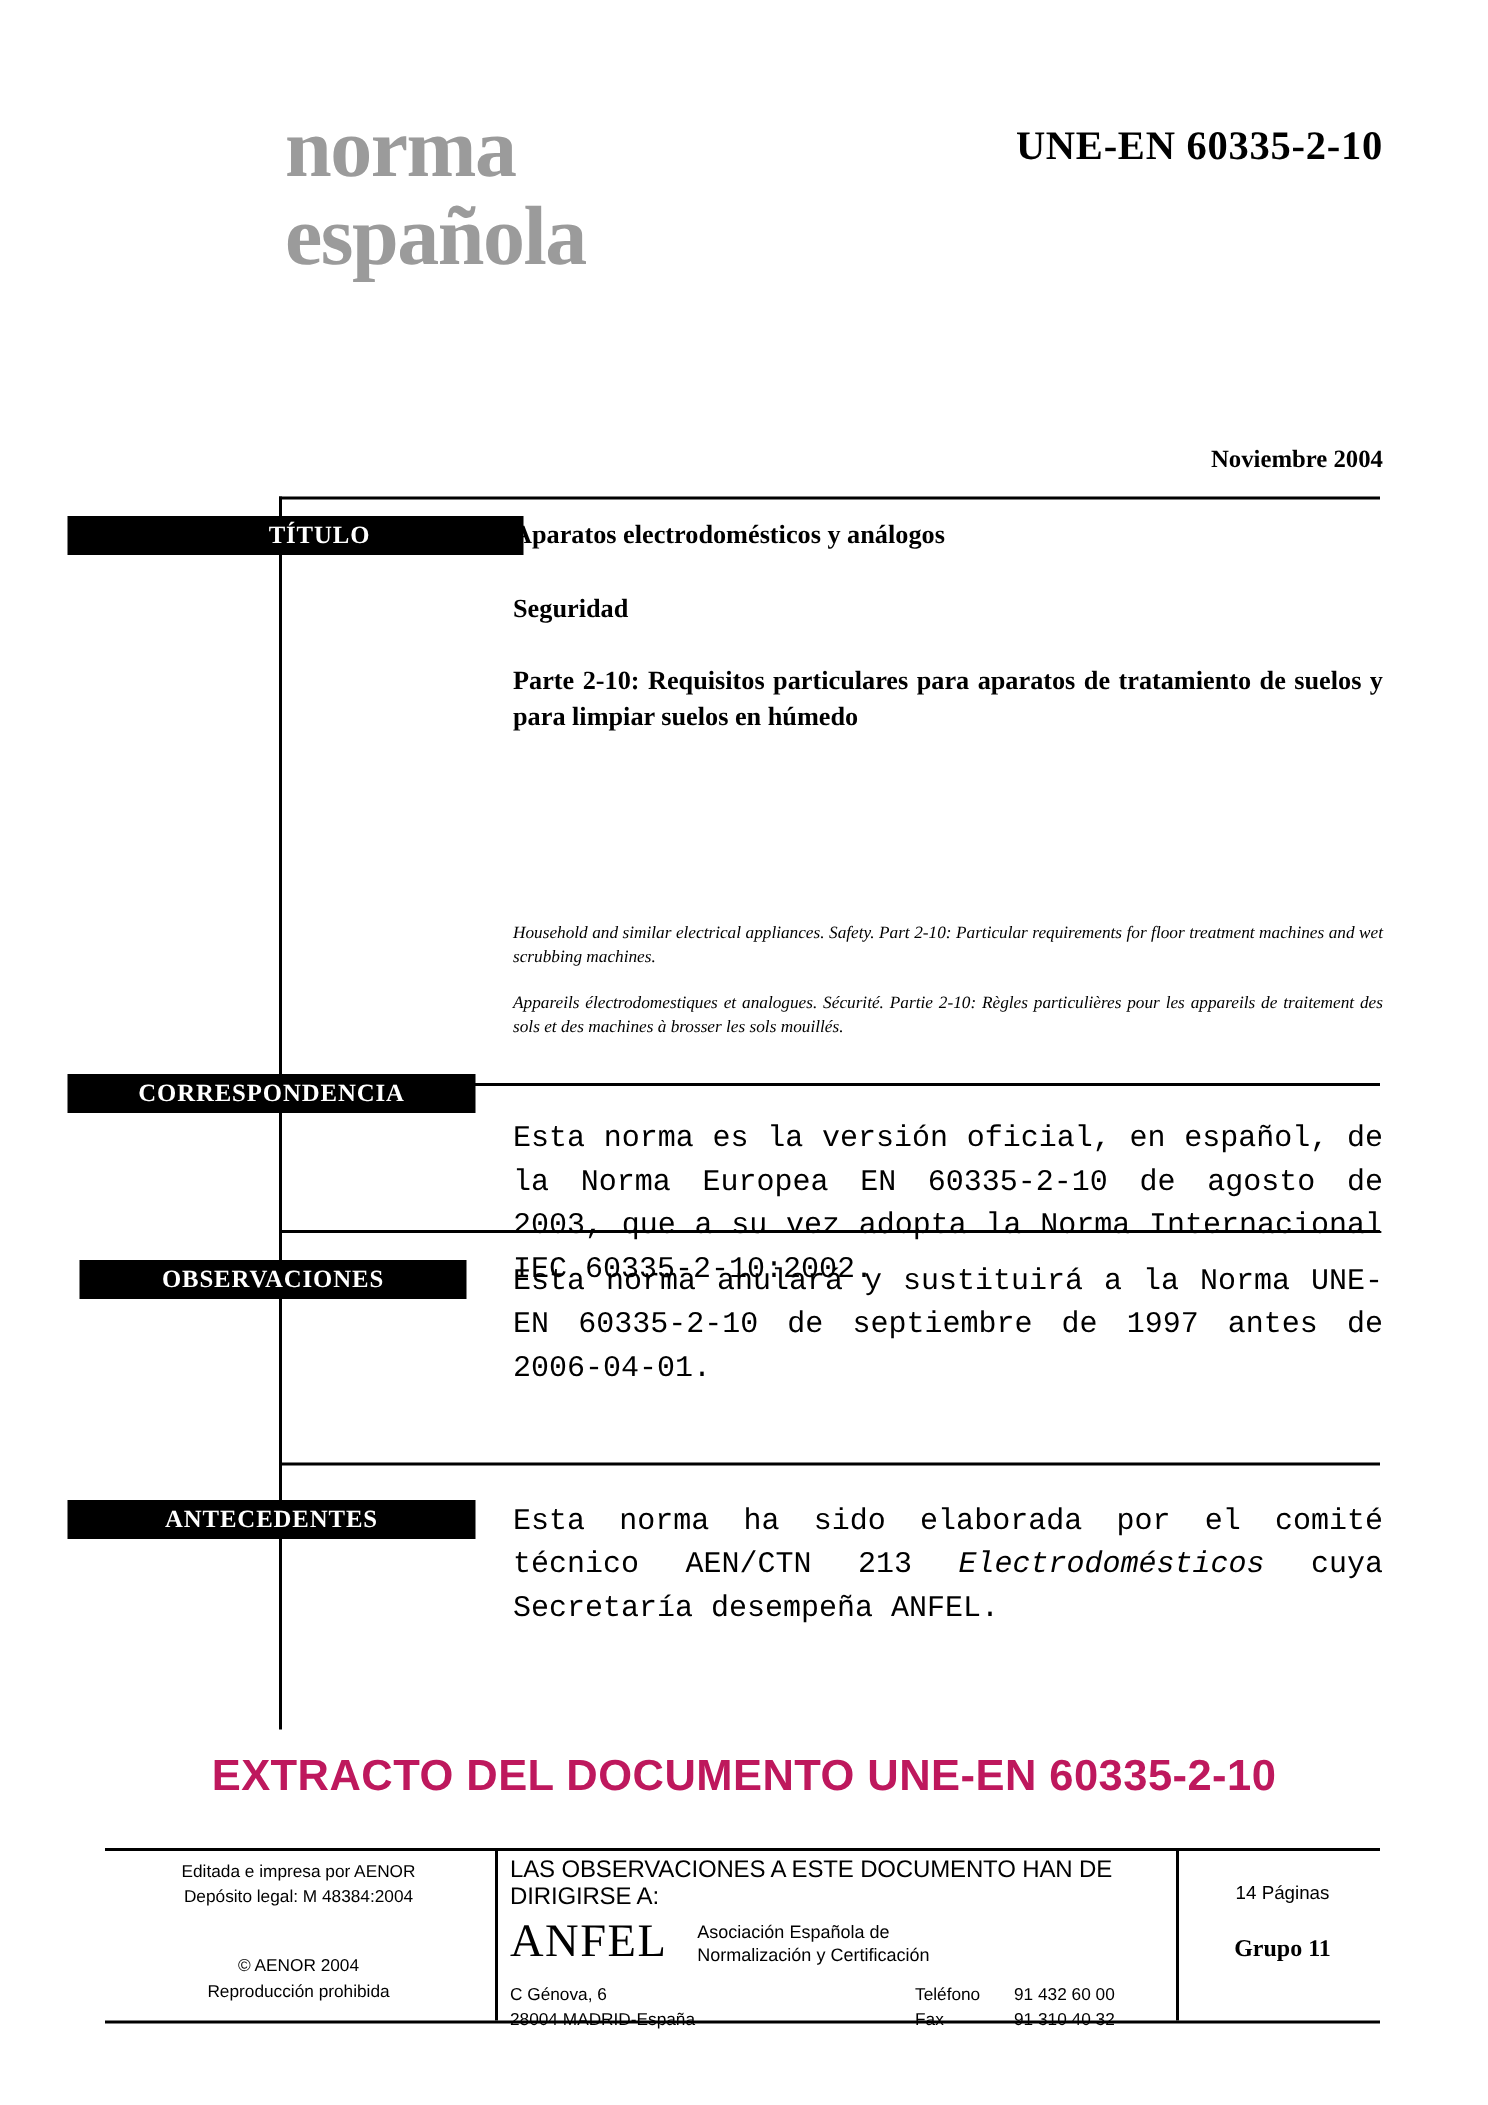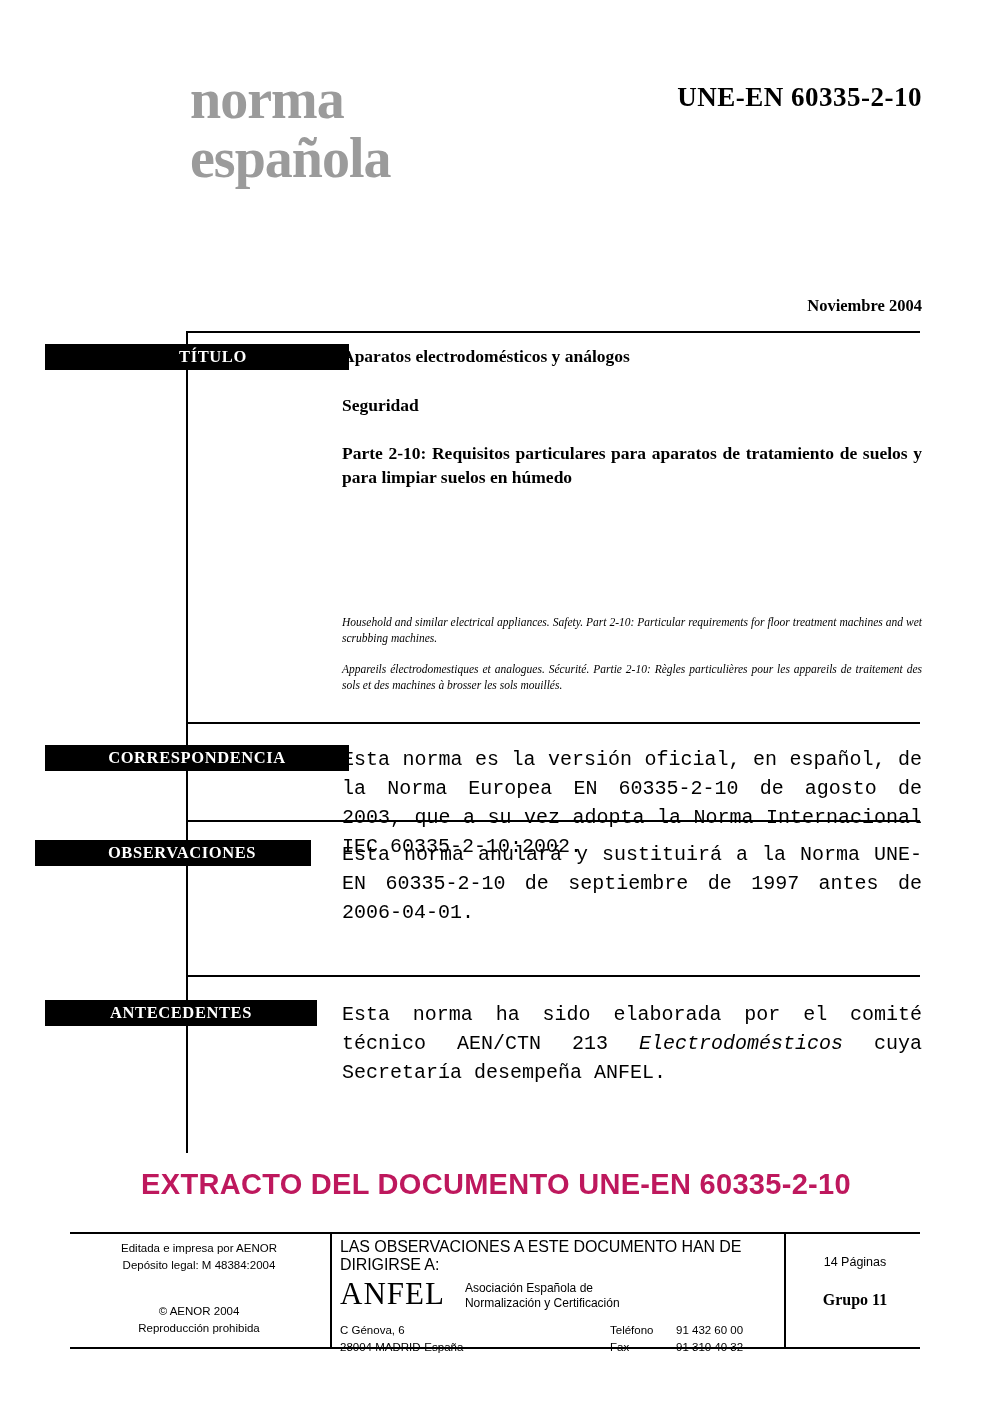--- a/index.html
+++ b/index.html
@@ -85,22 +85,22 @@
     font-family: "Liberation Serif", serif;
     font-weight: bold;
     font-size: 16.5px;
     letter-spacing: 0.6px;
     display: flex;
     align-items: center;
     justify-content: center;
     text-align: center;
   }
   .tag.titulo          { left: 45px; top: 344px; width: 272px; padding-left: 32px; }
-  .tag.correspondencia { left: 45px; top: 745px; width: 304px; }
-  .tag.observaciones   { left: 35px; top: 840px; width: 258px; padding-left: 18px; }
+  .tag.correspondencia { left: 45px; top: 716px; width: 272px; }
+  .tag.observaciones   { left: 53px; top: 840px; width: 258px; }
   .tag.antecedentes    { left: 45px; top: 1000px; width: 272px; }
 
   
   .col {
     position: absolute;
     left: 342px;
     width: 580px;
   }
   .title-block { top: 345px; }
   .title-line {

